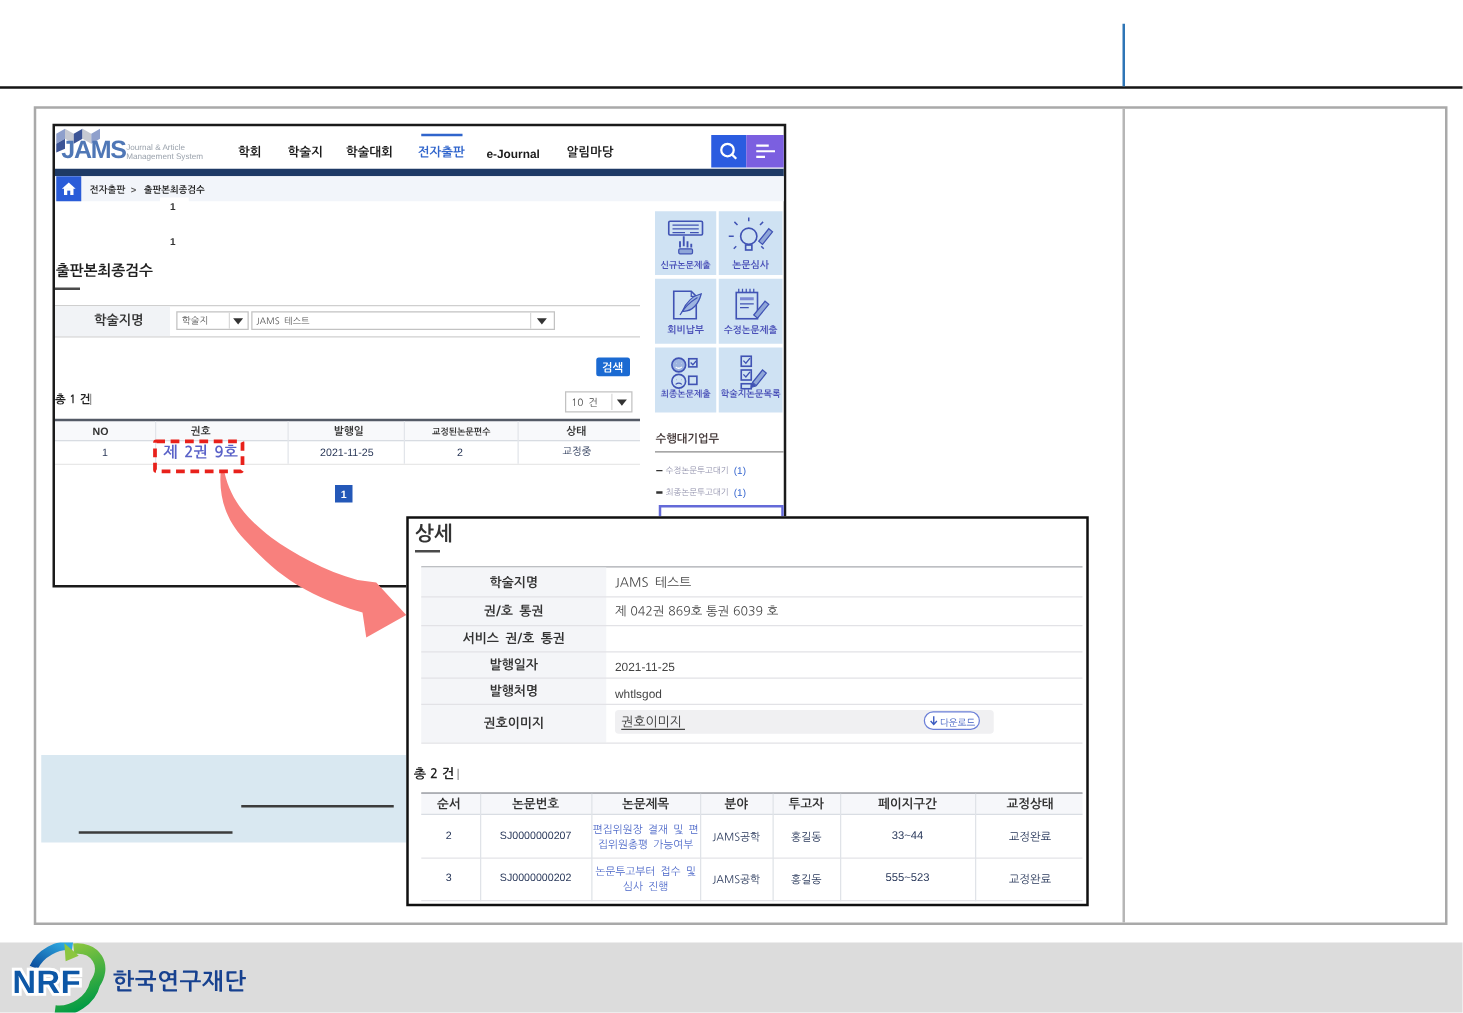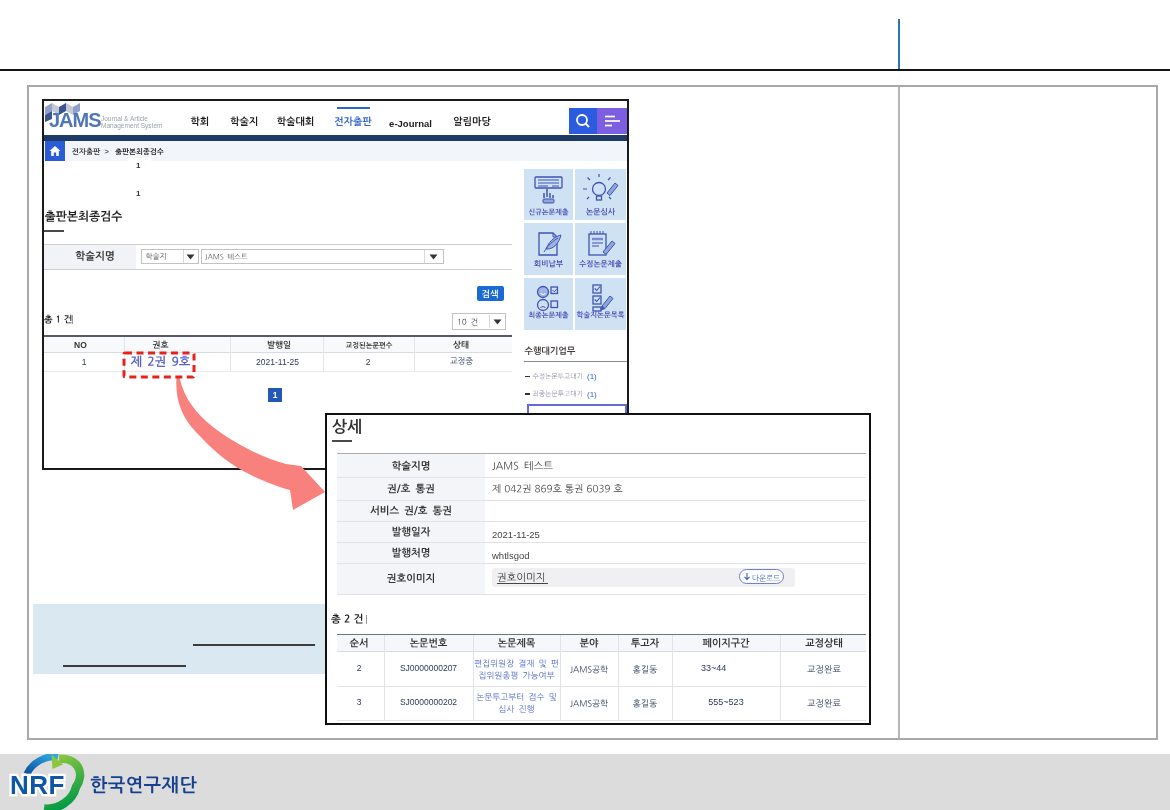--- a/index.html
+++ b/index.html
@@ -190,21 +190,21 @@
 <div class="a" style="left:384px;top:635px;width:1px;height:86px;background:#e0e3e8;z-index:32"></div>
 <div class="a" style="left:473px;top:635px;width:1px;height:86px;background:#e0e3e8;z-index:32"></div>
 <div class="a" style="left:560px;top:635px;width:1px;height:86px;background:#e0e3e8;z-index:32"></div>
 <div class="a" style="left:618px;top:635px;width:1px;height:86px;background:#e0e3e8;z-index:32"></div>
 <div class="a" style="left:672px;top:635px;width:1px;height:86px;background:#e0e3e8;z-index:32"></div>
 <div class="a" style="left:780px;top:635px;width:1px;height:86px;background:#e0e3e8;z-index:32"></div>
 <div class="t" style="left:349px;top:663px;width:20px;text-align:center;font-size:8.5px;color:#2b3a5c">2</div>
 <div class="t" style="left:349px;top:697px;width:20px;text-align:center;font-size:8.5px;color:#2b3a5c">3</div>
 <div class="t" style="left:398px;top:663px;width:61px;text-align:center;font-size:8.5px;color:#2b3a5c">SJ0000000207</div>
 <div class="t" style="left:398px;top:697px;width:61px;text-align:center;font-size:8.5px;color:#2b3a5c">SJ0000000202</div>
-<div class="t" style="left:701px;top:663px;width:50px;font-size:9px;color:#2b3a5c">33~44</div>
+<div class="t" style="left:701px;top:663px;width:50px;text-align:center;font-size:9px;color:#2b3a5c">33~44</div>
 <div class="t" style="left:701px;top:697px;width:50px;text-align:center;font-size:9px;color:#2b3a5c">555~523</div>
 
 <div class="a" style="left:0;top:754px;width:1170px;height:56px;background:#dcdcdc;z-index:1"></div>
 <svg class="a" style="left:6px;top:754px;z-index:2" width="88" height="56" viewBox="0 0 88 56">
 <defs>
 <linearGradient id="nrfg" x1="0.2" y1="0" x2="0.5" y2="1">
 <stop offset="0" stop-color="#8cc63f"></stop>
         <stop offset="1" stop-color="#009a44"></stop>
 </linearGradient>
 <linearGradient id="nrfb" x1="0" y1="1" x2="0.9" y2="0">

